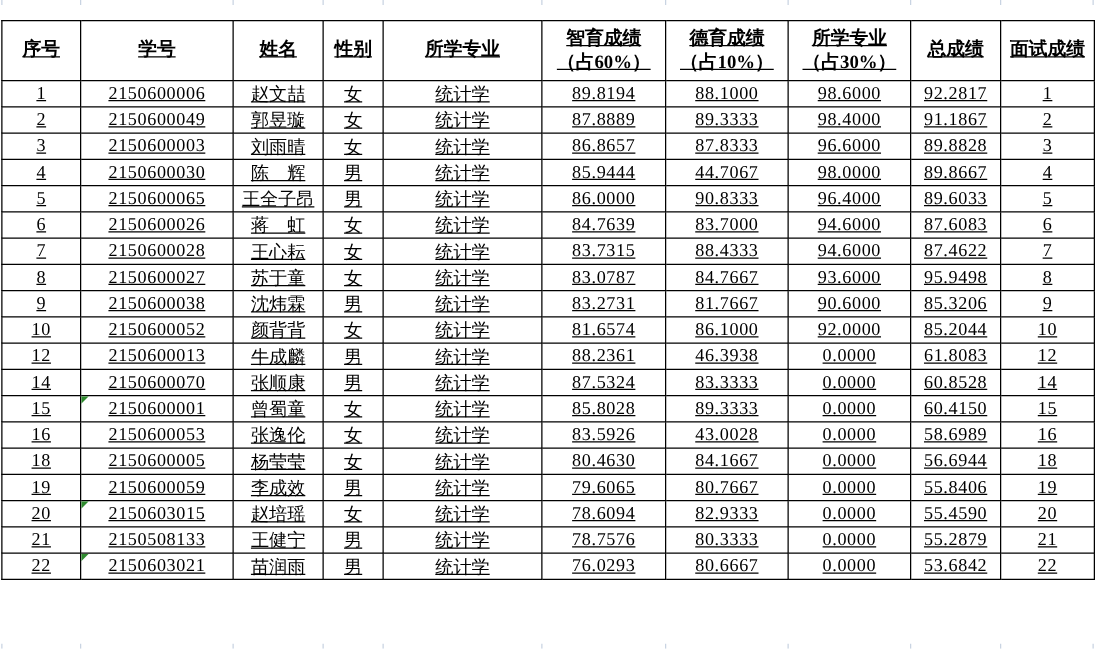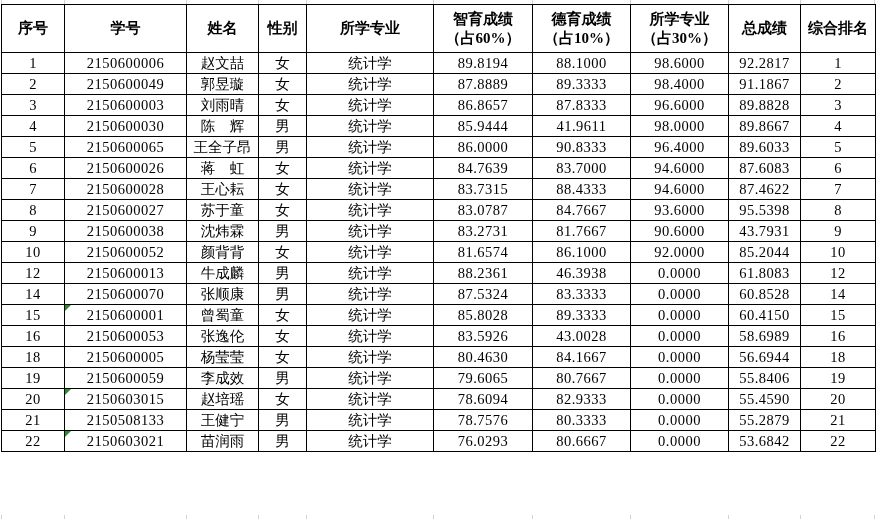--- a/index.html
+++ b/index.html
@@ -3,22 +3,22 @@
 <meta charset="utf-8">
 <style>
   html, body { margin:0; padding:0; }
   body {
     width:876px; height:519px; position:relative; overflow:hidden;
     background:#ffffff;
     font-family:"Liberation Serif","DejaVu Serif",serif;
     color:#000;
   }
   table#score-table {
-    position:absolute; top:4px; left:1px; width:874px;
-    border-collapse:collapse; table-layout:fixed;
+    position:absolute; top:16px; left:1px; width:874px;
+    border-collapse:collapse; table-layout:fixed;text-decoration:underline;
   }
   th, td {
     border:1px solid #000;
     text-align:center; vertical-align:middle;
     padding:0; overflow:hidden;
   }
   th {
     height:47px;
     font-weight:bold; font-size:15px; line-height:1.25;
     white-space:pre-line;
@@ -85,21 +85,21 @@
       <th>姓名</th>
       <th>性别</th>
       <th>所学专业</th>
       <th>智育成绩
 （占60%）</th>
       <th>德育成绩
 （占10%）</th>
       <th>所学专业
 （占30%）</th>
       <th>总成绩</th>
-      <th>综合排名</th>
+      <th>面试成绩</th>
     </tr>
   </thead>
   <tbody id="tbody">
       <tr>
     <td class="num">1</td>
     <td class="num"><span>2150600006</span></td>
     <td>赵文喆</td>
     <td>女</td>
     <td>统计学</td>
     <td class="num">89.8194</td>
@@ -132,21 +132,21 @@
     <td class="num">89.8828</td>
     <td class="num">3</td>
   </tr>
       <tr>
     <td class="num">4</td>
     <td class="num"><span>2150600030</span></td>
     <td>陈　辉</td>
     <td>男</td>
     <td>统计学</td>
     <td class="num">85.9444</td>
-    <td class="num">41.9611</td>
+    <td class="num">44.7067</td>
     <td class="num">98.0000</td>
     <td class="num">89.8667</td>
     <td class="num">4</td>
   </tr>
       <tr>
     <td class="num">5</td>
     <td class="num"><span>2150600065</span></td>
     <td>王全子昂</td>
     <td>男</td>
     <td>统计学</td>
@@ -182,33 +182,33 @@
   </tr>
       <tr>
     <td class="num">8</td>
     <td class="num"><span>2150600027</span></td>
     <td>苏于童</td>
     <td>女</td>
     <td>统计学</td>
     <td class="num">83.0787</td>
     <td class="num">84.7667</td>
     <td class="num">93.6000</td>
-    <td class="num">95.5398</td>
+    <td class="num">95.9498</td>
     <td class="num">8</td>
   </tr>
       <tr>
     <td class="num">9</td>
     <td class="num"><span>2150600038</span></td>
     <td>沈炜霖</td>
     <td>男</td>
     <td>统计学</td>
     <td class="num">83.2731</td>
     <td class="num">81.7667</td>
     <td class="num">90.6000</td>
-    <td class="num">43.7931</td>
+    <td class="num">85.3206</td>
     <td class="num">9</td>
   </tr>
       <tr>
     <td class="num">10</td>
     <td class="num"><span>2150600052</span></td>
     <td>颜背背</td>
     <td>女</td>
     <td>统计学</td>
     <td class="num">81.6574</td>
     <td class="num">86.1000</td>

